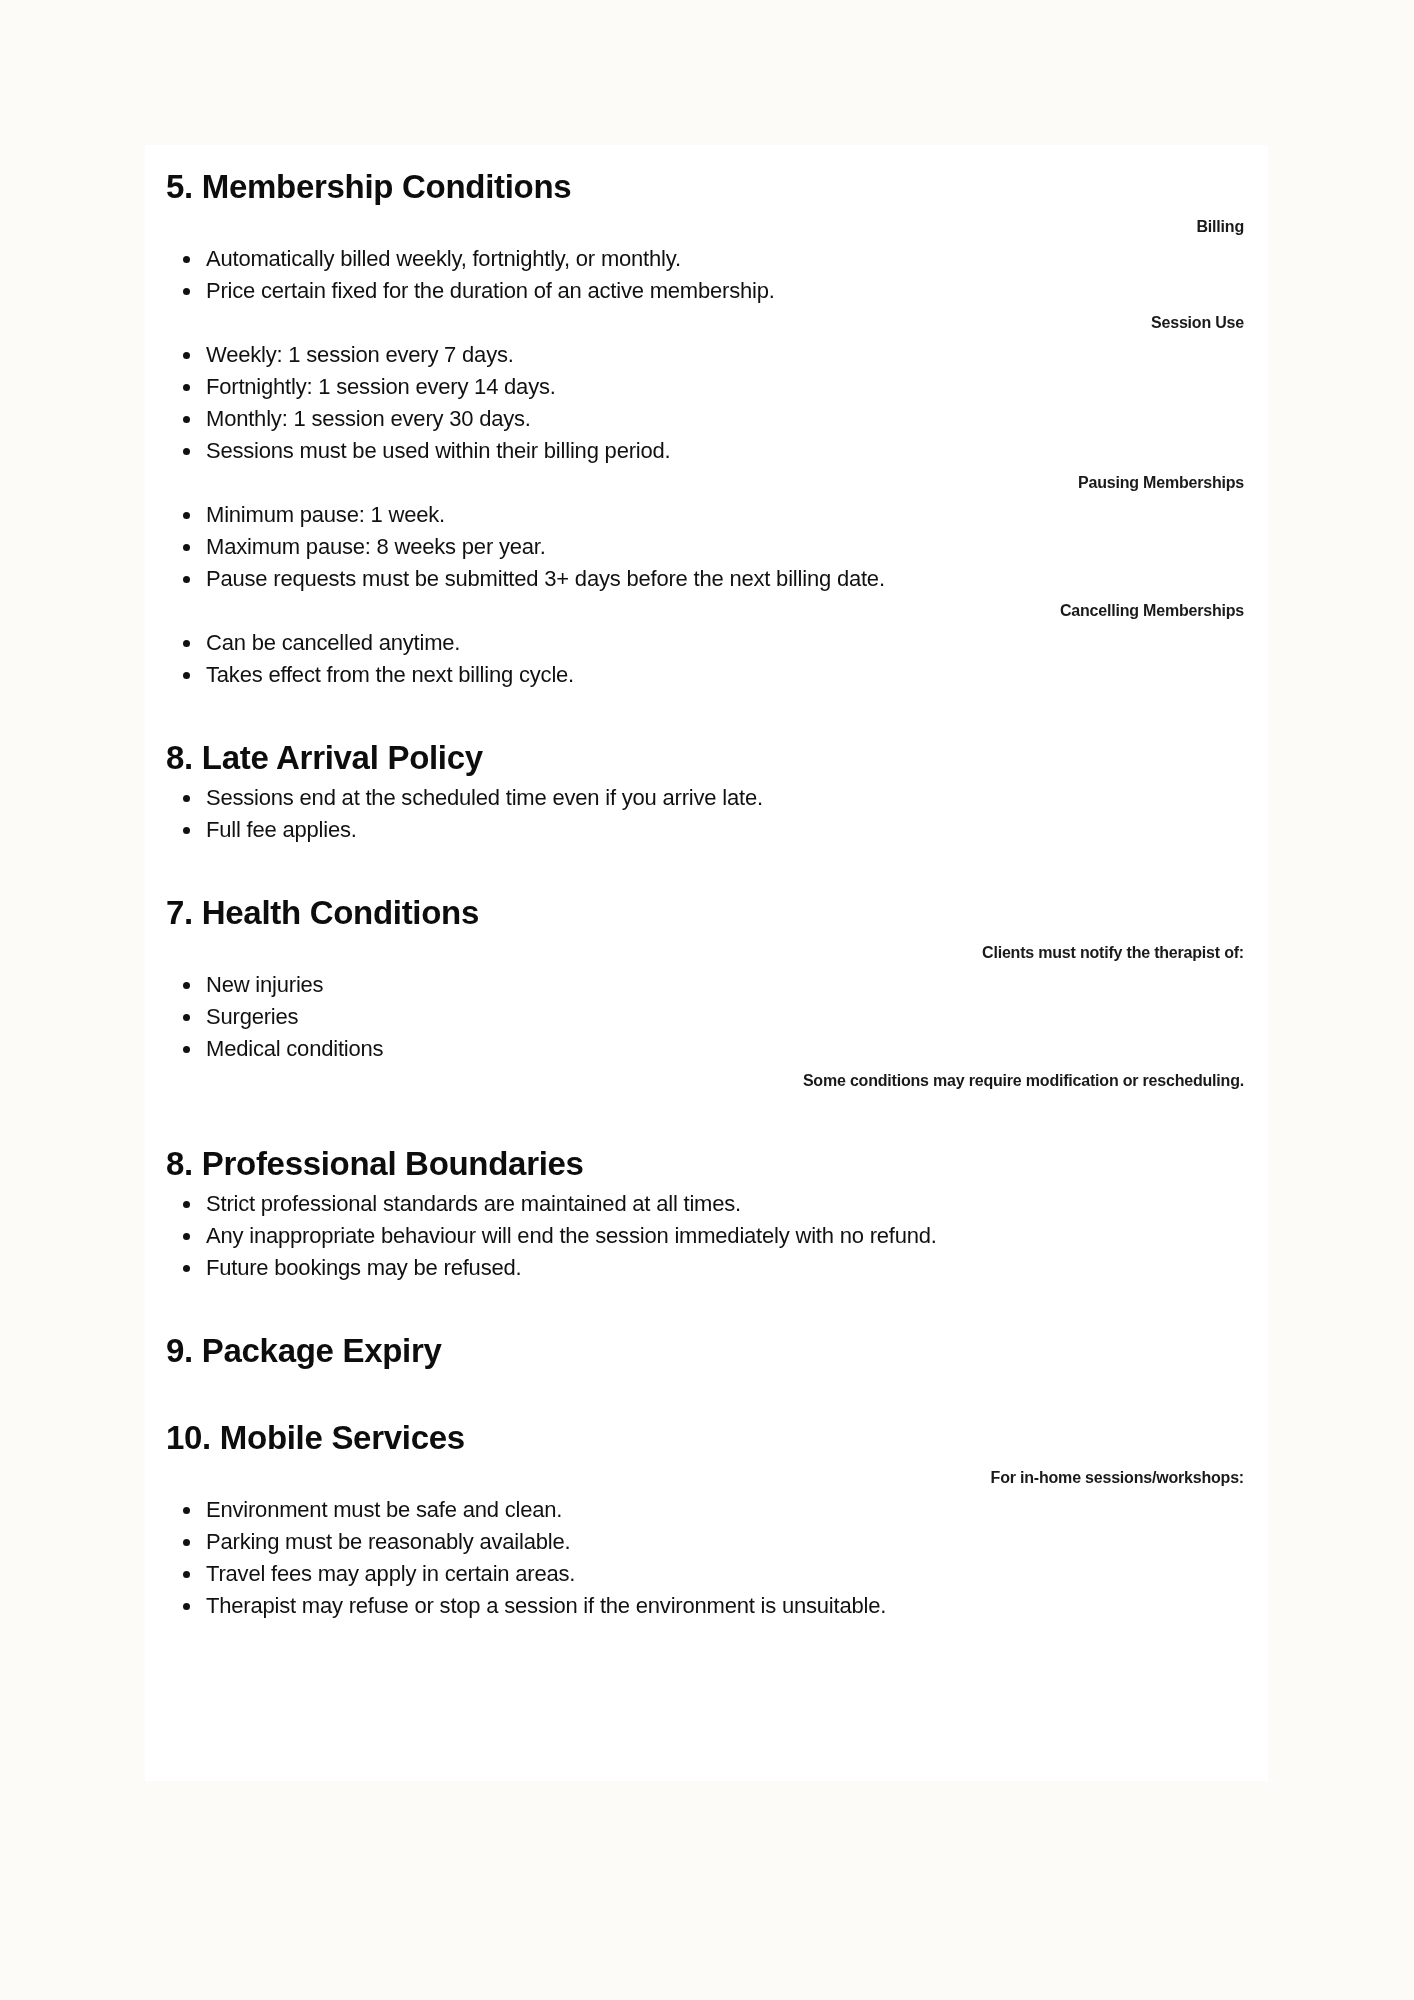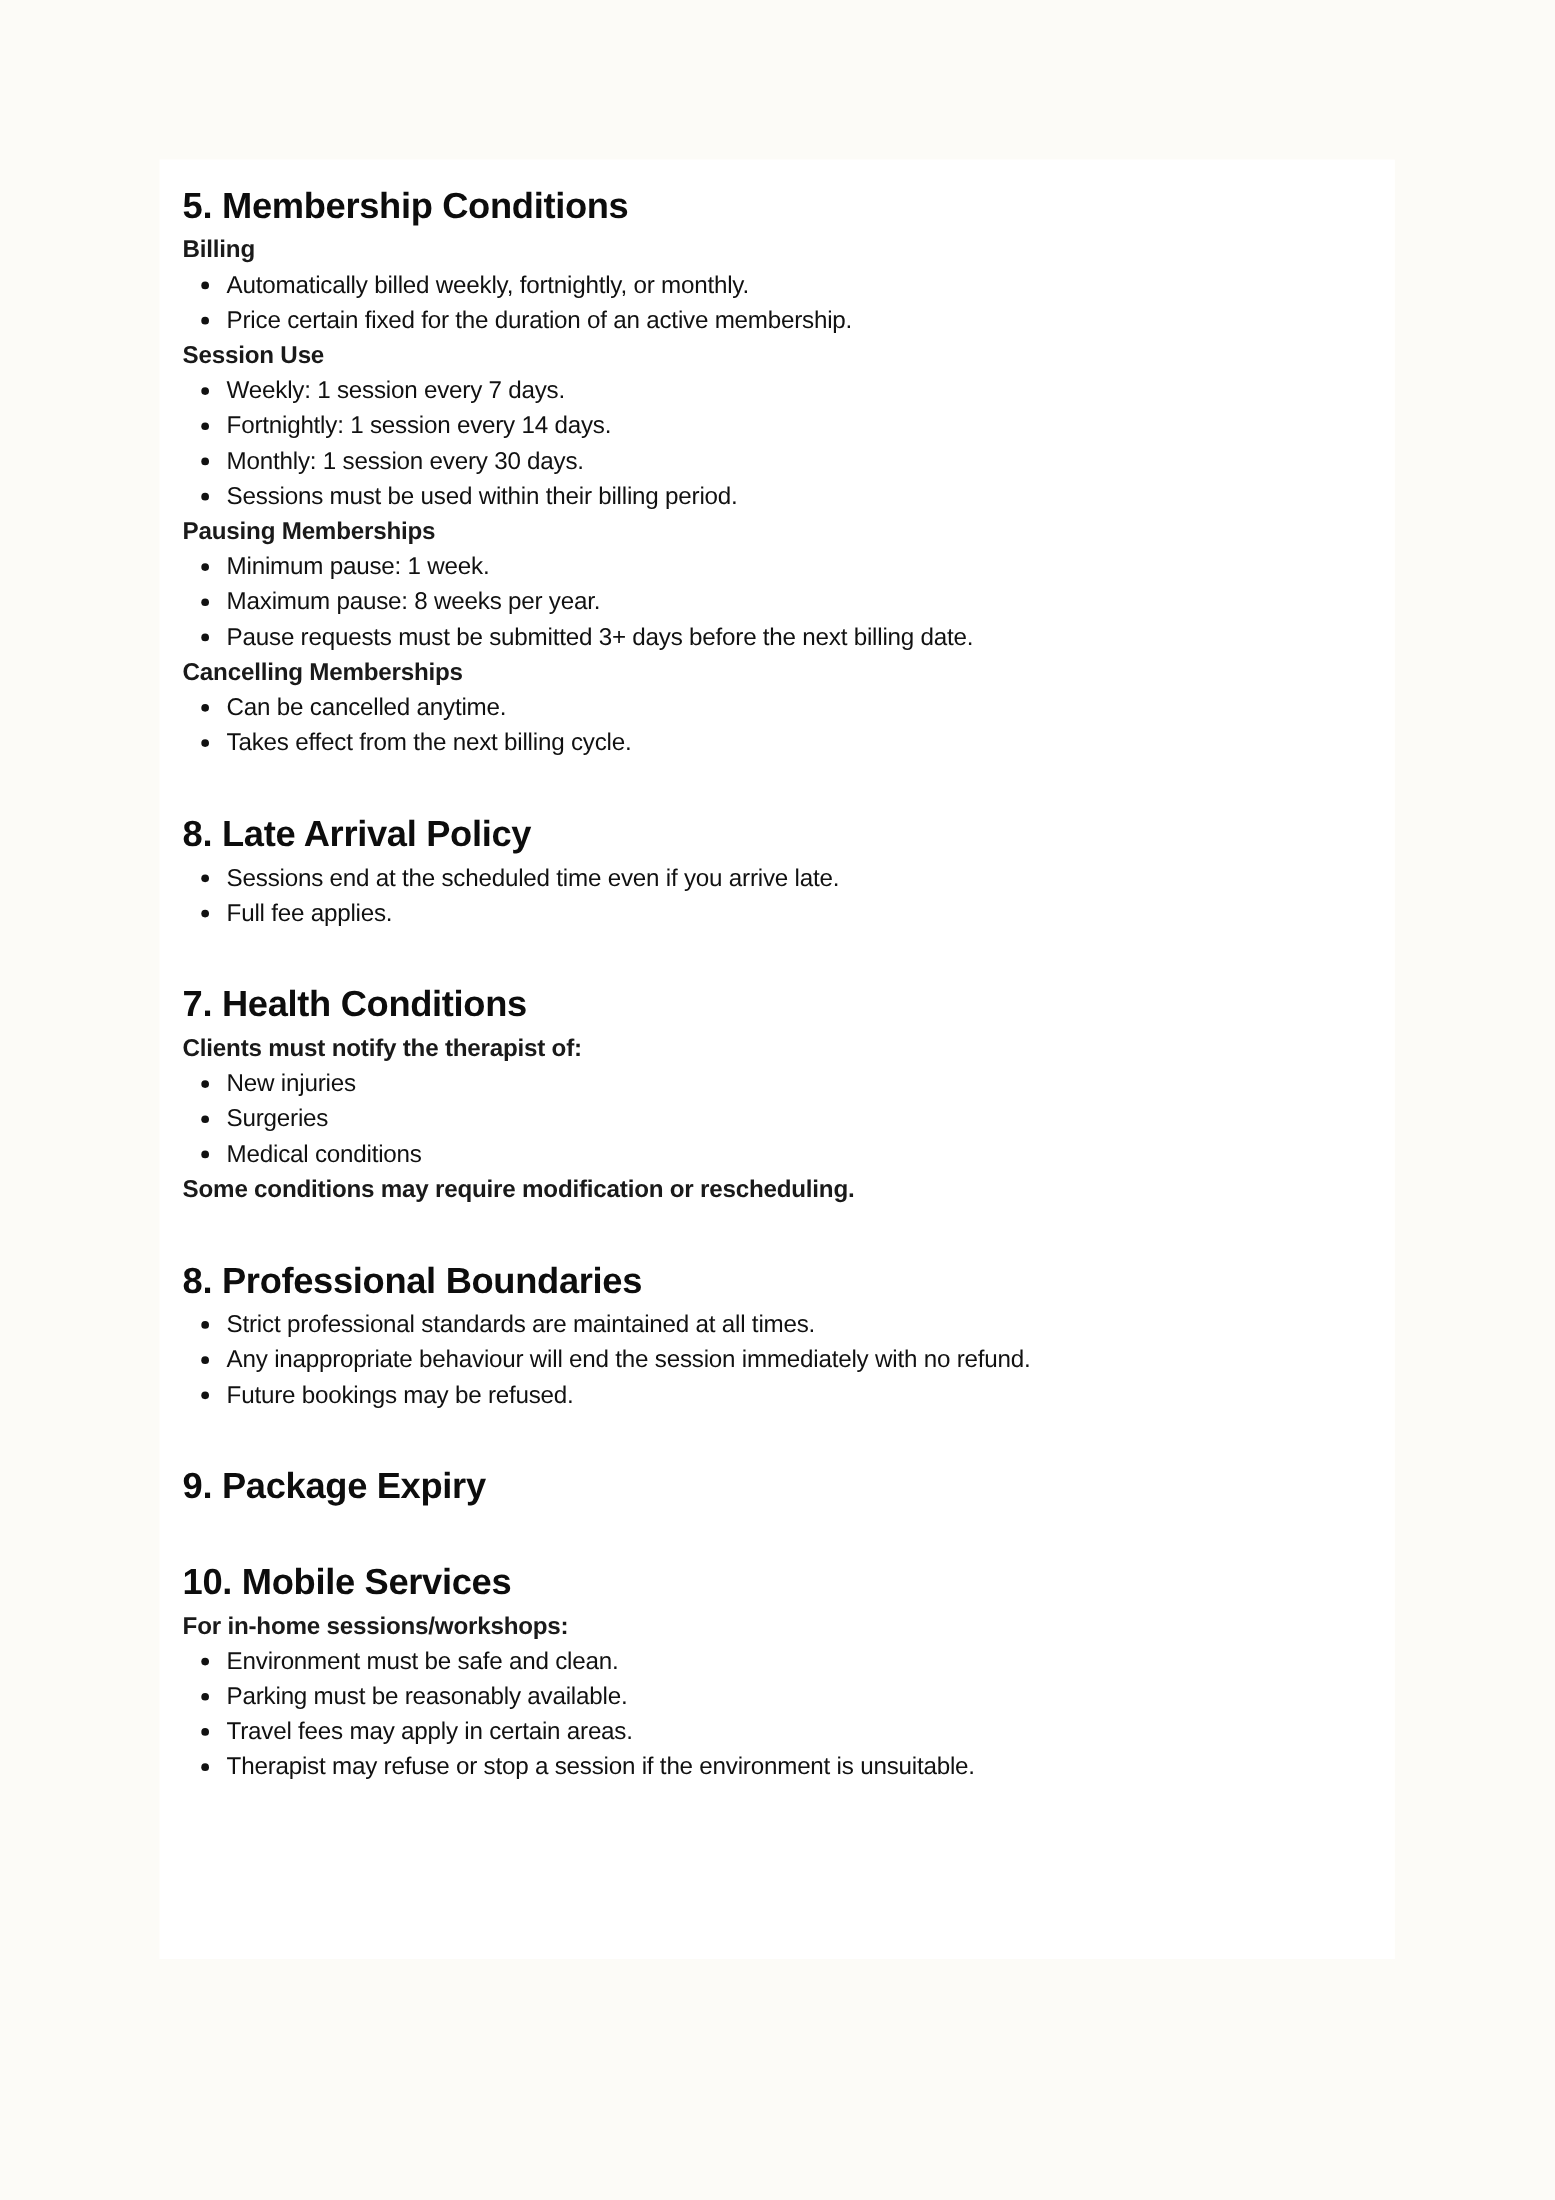--- a/index.html
+++ b/index.html
@@ -34,26 +34,27 @@
   }
   .section h2 {
     font-size: 33px;
     font-weight: bold;
     margin: 0 0 4px 0;
     line-height: 40px;
     letter-spacing: -0.3px;
     color: #0d0d0d;
   }
   .subhead, .para {
-    font-size: 22px;
+    font-size: 16px;
     font-weight: bold;
     line-height: 32px;
     margin: 0;
     letter-spacing: -0.2px;
     color: #1a1a1a;
+    text-align: right;
   }
   ul {
     margin: 0;
     padding: 0 0 0 40px;
     list-style: none;
   }
   ul li {
     position: relative;
     font-size: 22px;
     font-weight: normal;

